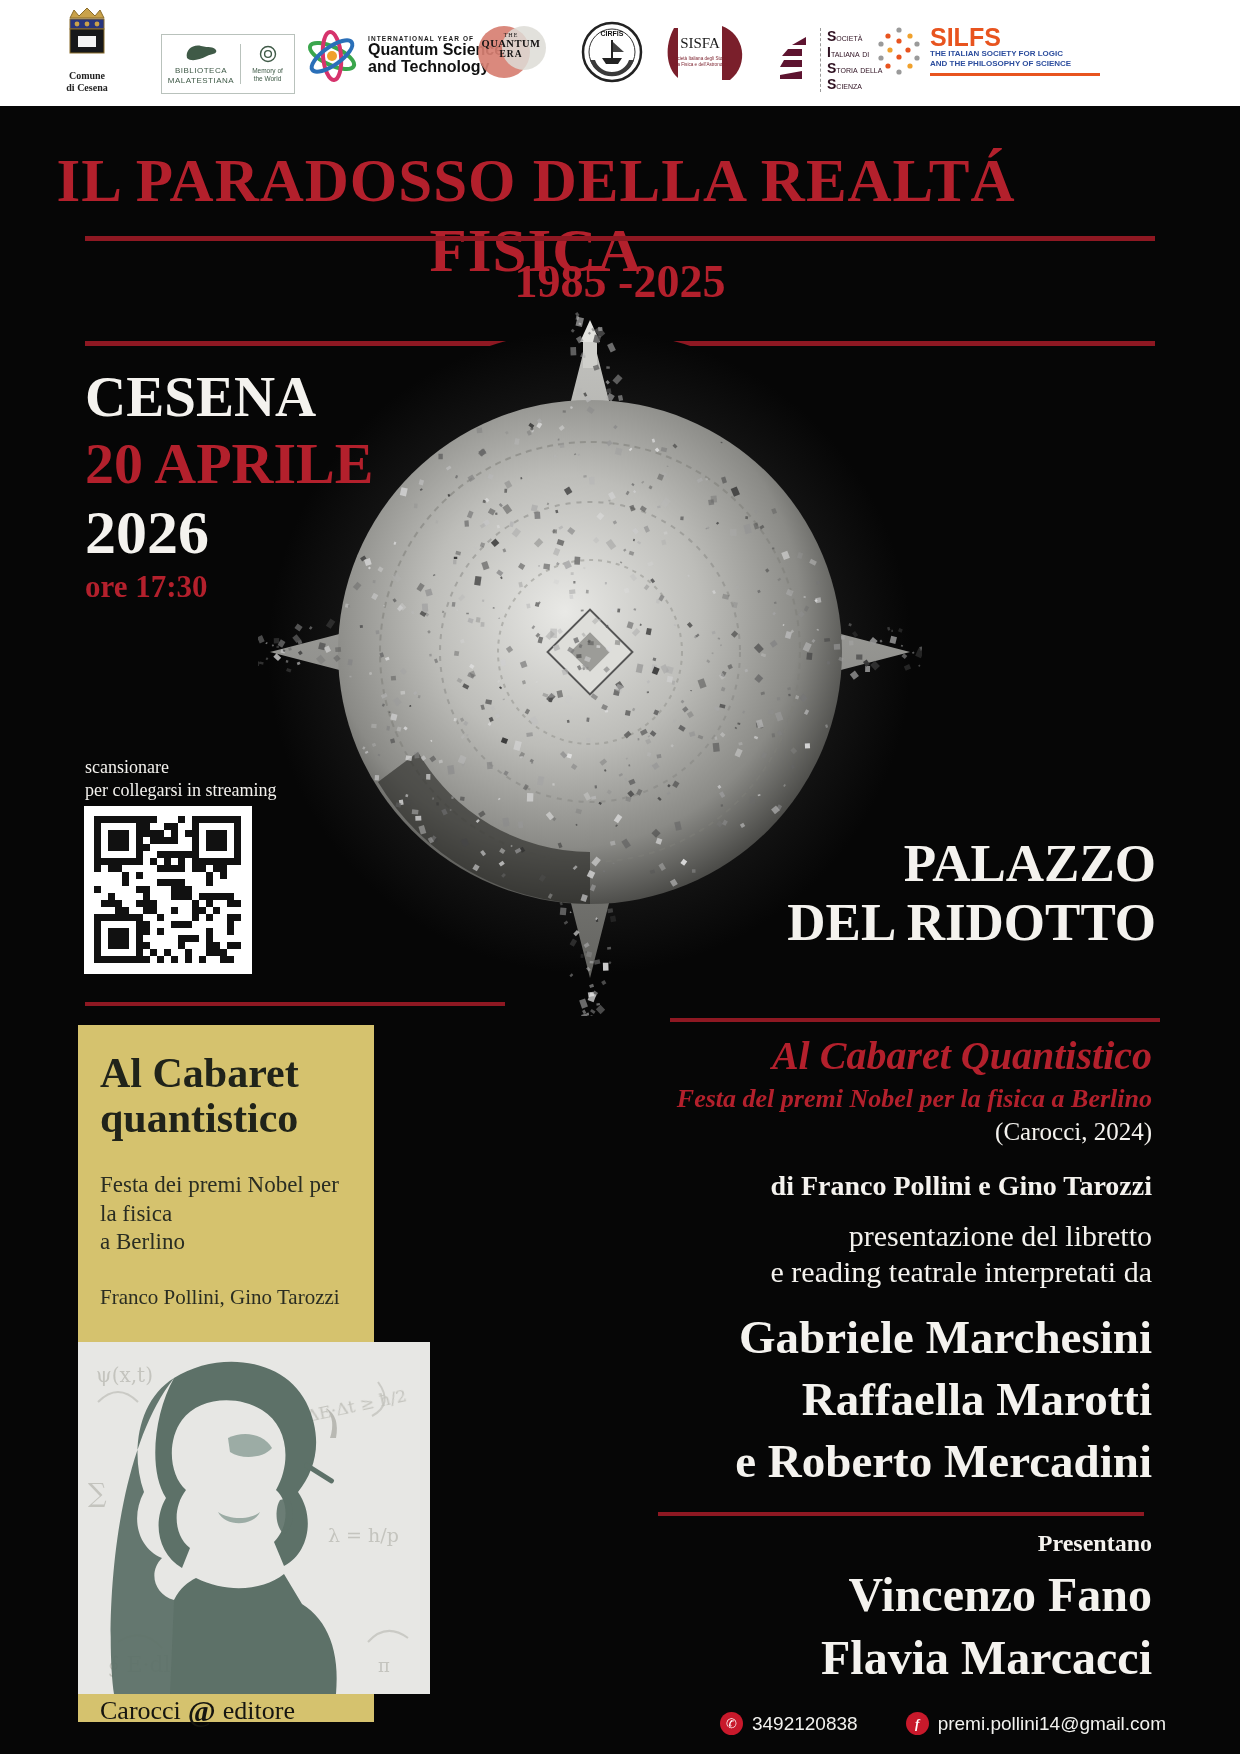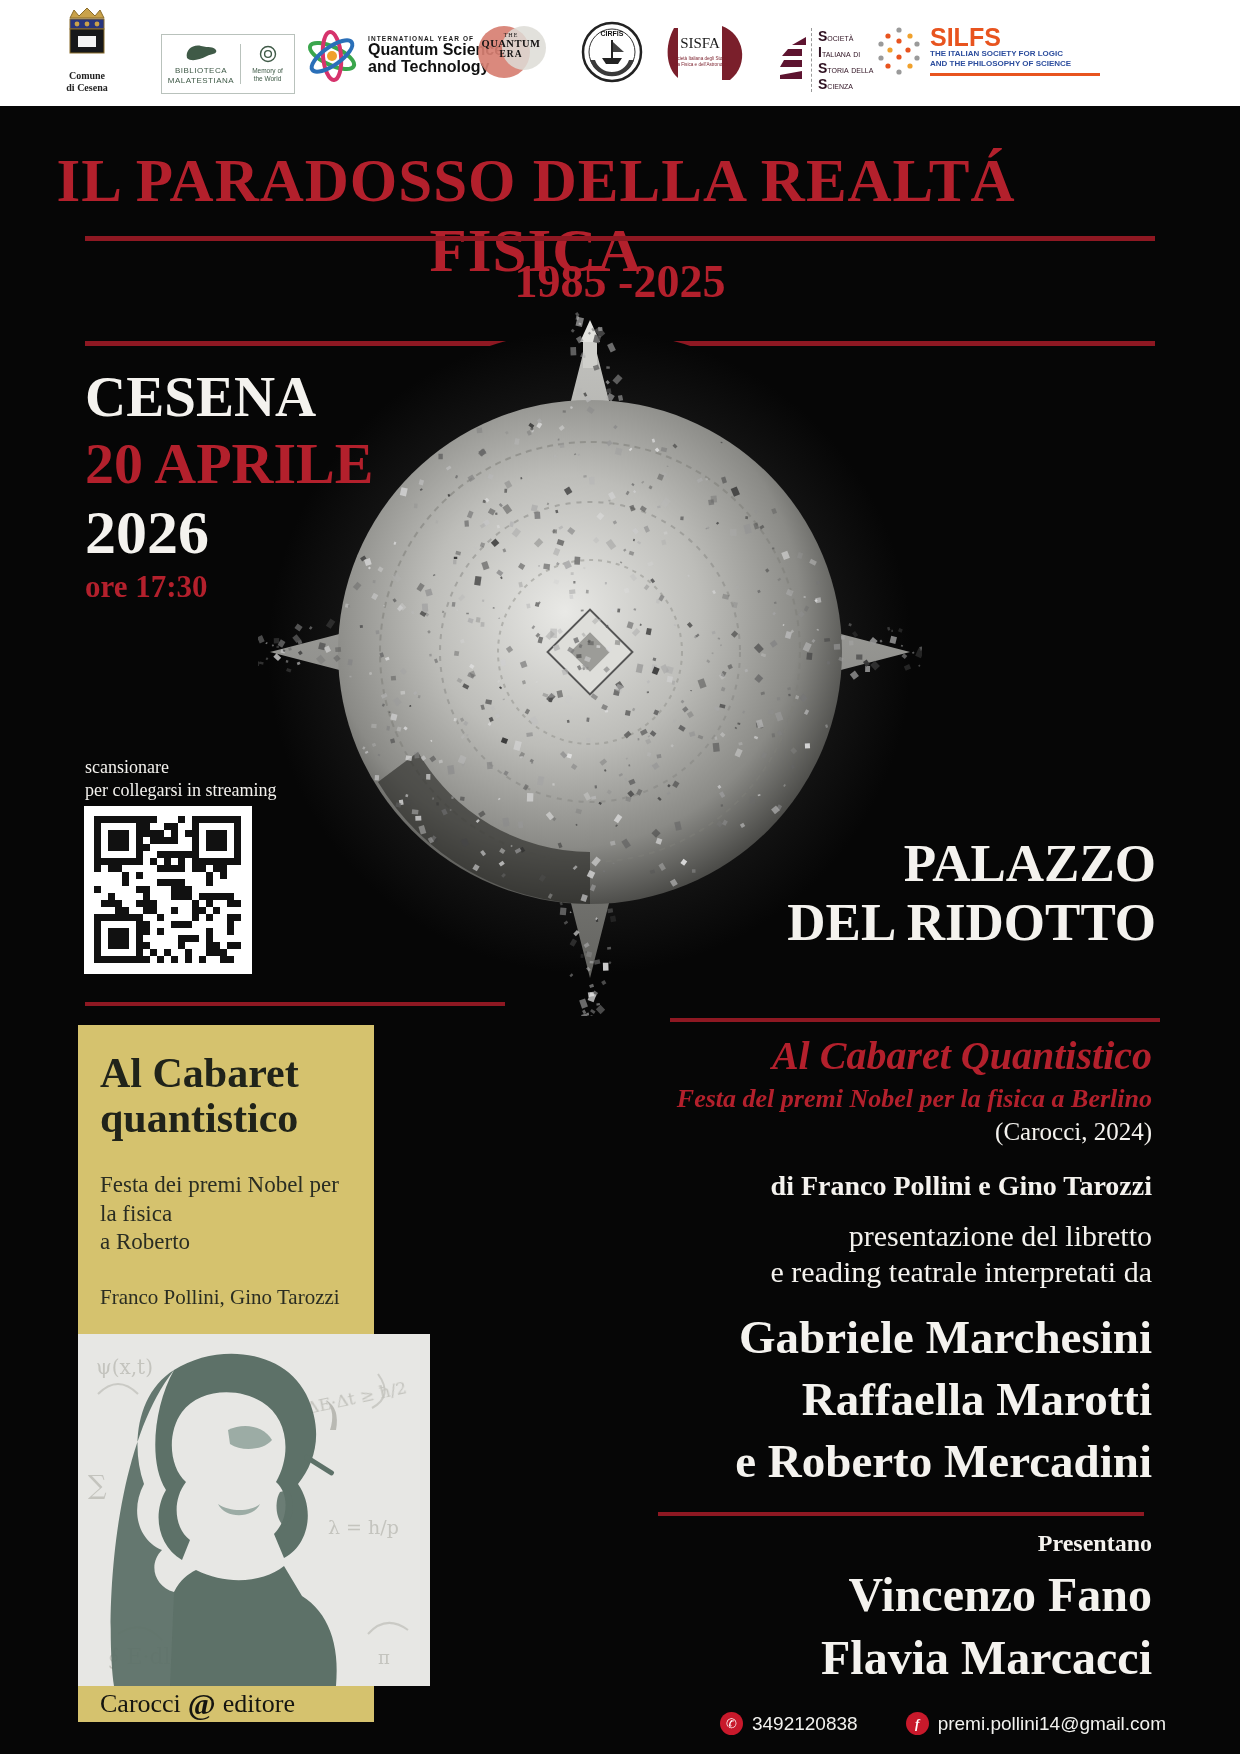--- a/index.html
+++ b/index.html
@@ -26,21 +26,21 @@
   .qera{left:474px;top:18px;width:74px;height:70px;}
   .qera .txt{position:absolute;left:0;top:14px;width:74px;text-align:center;color:#111;}
   .qera .t1{font-size:6px;letter-spacing:1px;}
   .qera .t2{font-size:10.5px;font-weight:bold;letter-spacing:.5px;}
   .qera .t3{font-size:9.5px;font-weight:bold;letter-spacing:1px;}
   
   .cirfis{left:580px;top:20px;}
   
   .sisfa{left:660px;top:24px;width:92px;}
   
-  .siss{left:780px;top:28px;display:flex;align-items:center;gap:5px;}
+  .siss{left:780px;top:28px;display:flex;align-items:center;gap:14px;}
   .siss .lines{border-left:1px dashed #999;padding-left:6px;}
   .siss-line{font-size:9.5px;color:#2e1020;font-variant:small-caps;line-height:1.15;font-family:"Liberation Sans",sans-serif;}
   .siss-line::first-letter{font-size:14px;font-weight:bold;}
   
   .silfs{left:876px;top:24px;display:flex;align-items:center;gap:8px;}
   .silfs .name{font-size:25px;font-weight:bold;color:#e8541f;line-height:.95;font-family:"Liberation Sans",sans-serif;}
   .silfs .sub{font-size:8px;font-weight:bold;color:#2d4e9e;line-height:1.25;font-family:"Liberation Sans",sans-serif;}
   .silfs .rule{margin-top:4px;height:3px;width:170px;background:#e8541f;}
   
   .red{color:#b3202c;}
@@ -68,21 +68,21 @@
   .rrule{margin:20px 8px 0 auto;width:486px;height:4px;background:#8e1822;}
   .presentano{font-size:24px;font-weight:bold;margin-top:14px;}
   .presenters{font-size:48px;font-weight:bold;margin-top:6px;line-height:1.32;}
   
   .book{position:absolute;left:78px;top:1025px;width:296px;height:697px;background:#d5c26e;
         display:flex;flex-direction:column;}
   .book-pad{padding:26px 24px 0 22px;}
   .bk-title{font-size:42px;font-weight:bold;color:#20231a;line-height:1.07;}
   .bk-sub{font-size:23px;color:#2a2d22;margin-top:30px;line-height:1.25;}
   .bk-auth{font-size:21px;color:#2a2d22;margin-top:28px;}
-  .bk-illu{margin-top:24px;width:352px;height:352px;background:#84cc16;}
+  .bk-illu{margin-top:32px;width:352px;height:352px;background:#84cc16;}
   .bk-foot{flex:1;display:flex;align-items:center;padding-left:22px;gap:7px;color:#151510;}
   .bk-foot .w{font-size:26px;}
   .bk-at{font-size:30px;font-weight:bold;}
   
   .contacts{position:absolute;right:74px;top:1712px;display:flex;gap:48px;align-items:center;}
   .cgroup{display:flex;align-items:center;gap:9px;}
   .cicon{width:23px;height:23px;border-radius:50%;background:#c8192b;color:#fff;display:flex;
          align-items:center;justify-content:center;font-size:13px;}
   .ctext{color:#f2f2ef;font-size:19px;font-family:"Liberation Sans",sans-serif;}
   .escher{position:absolute;left:258px;top:312px;width:664px;height:704px;}
@@ -1220,21 +1220,21 @@
   </div>
 
   <div class="book">
     <div class="book-pad">
       <div class="bk-title">
         <div>Al Cabaret</div>
         <div>quantistico</div>
       </div>
       <div class="bk-sub">
         <div>Festa dei premi Nobel per la fisica</div>
-        <div>a Roberto</div>
+        <div>a Berlino</div>
       </div>
       <div class="bk-auth">Franco Pollini, Gino Tarozzi</div>
     </div>
     <div class="bk-illu">
       <svg width="352" height="352" viewBox="0 0 352 352">
         <rect width="352" height="352" fill="#e7e7e4"></rect>
         <g fill="none" stroke="#c7c7c1" stroke-width="2" opacity="0.9">
           <path d="M20 60 q20 -20 40 0"></path>
             <path d="M300 40 q16 22 -6 34"></path>
           <path d="M40 300 q24 -16 44 6"></path>

